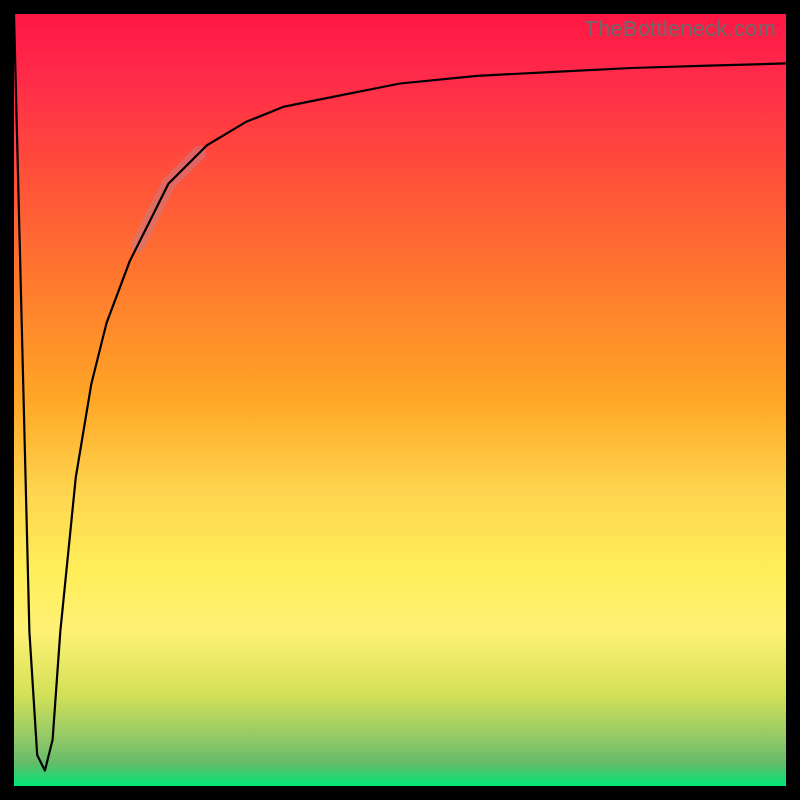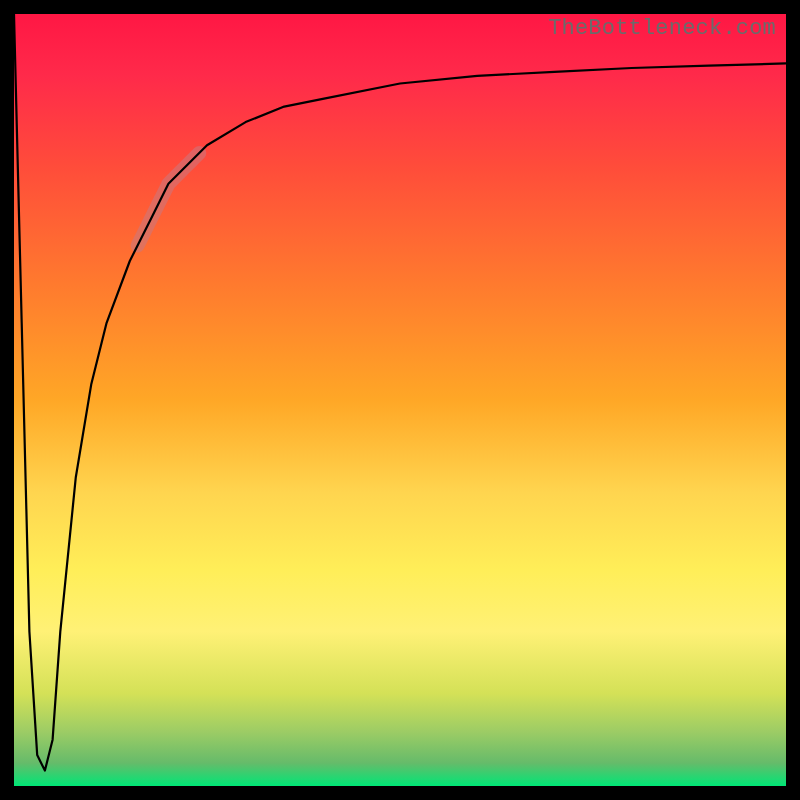--- a/index.html
+++ b/index.html
@@ -32,21 +32,20 @@
       #ff7a2e 35%,
       #ffa726 50%,
       #ffd54f 62%,
       #ffee58 72%,
       #fff176 80%,
       #d4e157 88%,
       #9ccc65 93%,
       #66bb6a 97%,
       #00e676 100%
     );
-    font-family: Liberation Mono, monospace;
   }
   .watermark {
     position: absolute;
     top: 2px;
     right: 10px;
     color: #6b6b6b;
     font-size: 22px;
     font-weight: 500;
     letter-spacing: 0.2px;
     user-select: none;

